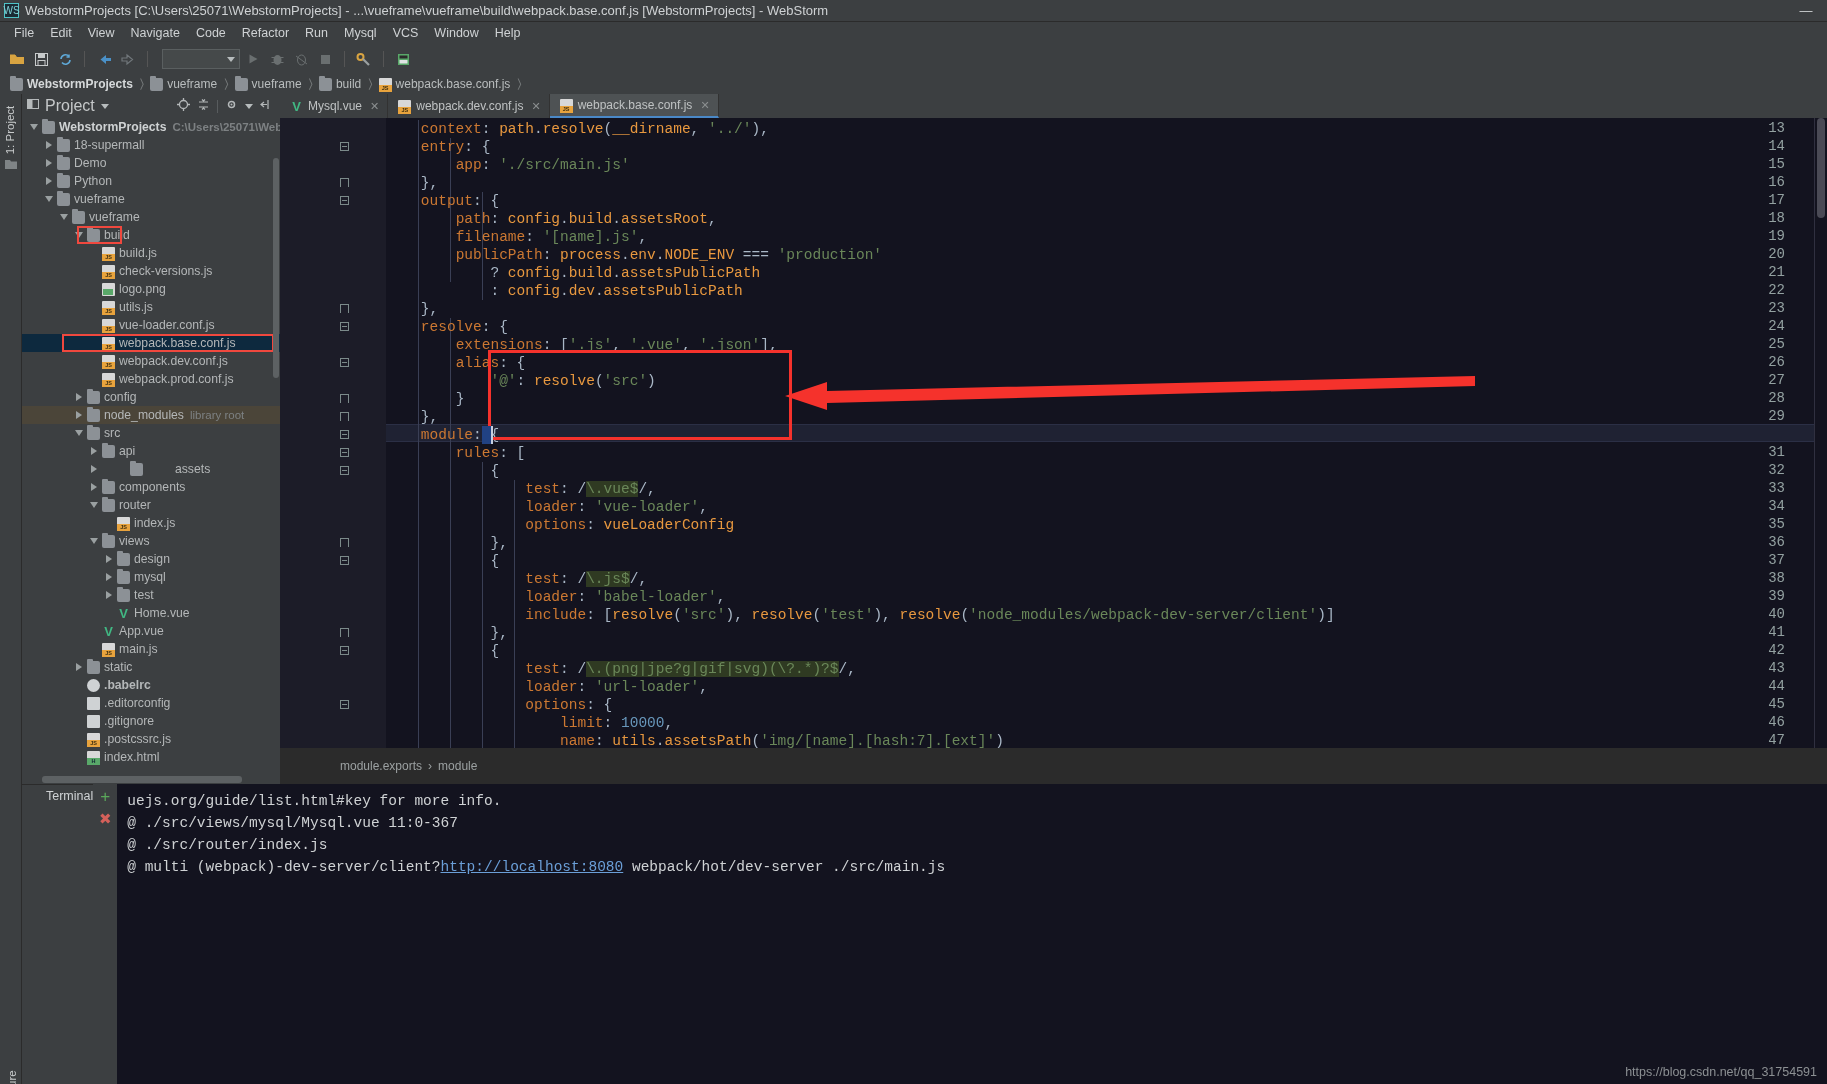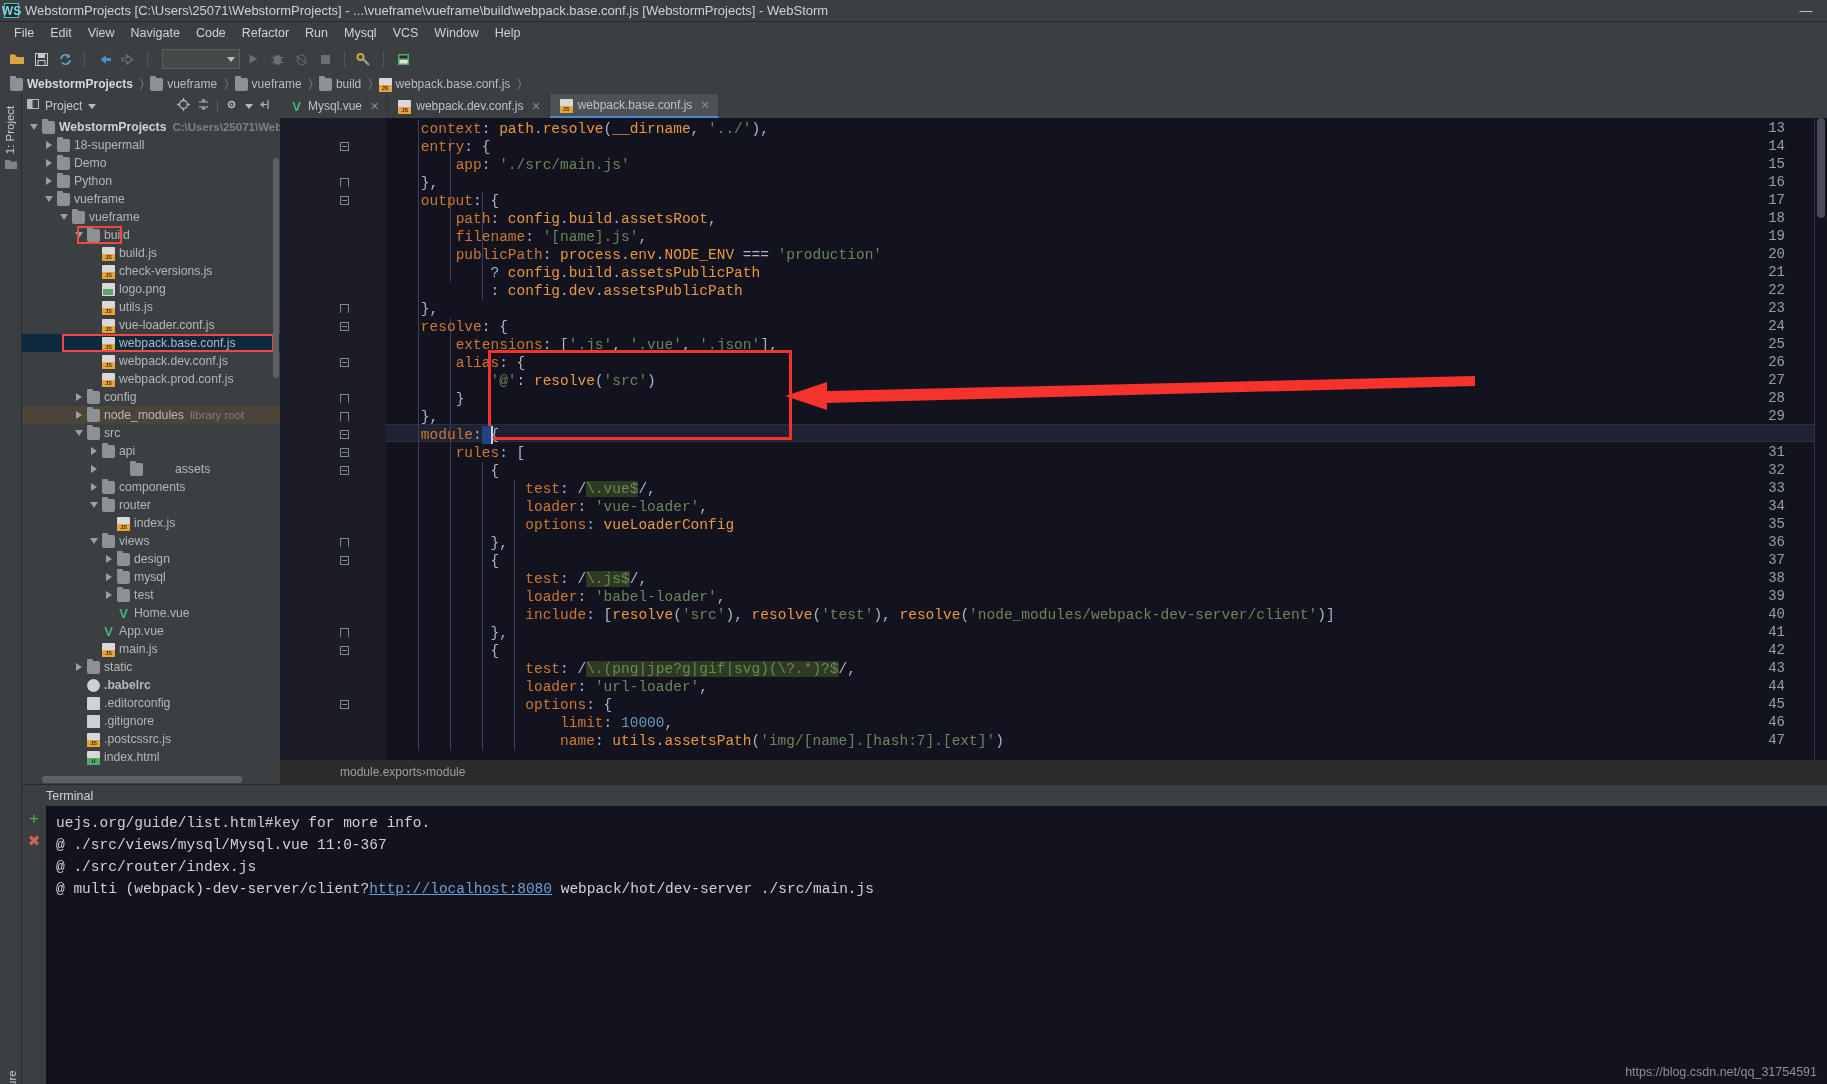--- a/index.html
+++ b/index.html
@@ -4,21 +4,21 @@
 <style>
   * { box-sizing: border-box; margin:0; padding:0; }
   html,body { width:1827px; height:1084px; overflow:hidden; background:#3c3f41;
     font-family:"Liberation Sans", sans-serif; }
   body { position:relative; }
 
   
   .titlebar { height:22px; background:#3c3f41; color:#cfd2d4; font-size:13px;
     display:flex; align-items:center; border-bottom:1px solid #2b2b2b; }
   .ws-logo { width:15px; height:15px; margin:0 6px 0 4px; background:#1b2b34;
-    border:1px solid #4fc3c7; color:#7fd3d8; font-size:12px; font-weight:bold;
+    border:1px solid #4fc3c7; color:#7fd3d8; font-size:10px; font-weight:normal;
     display:flex; align-items:center; justify-content:center; flex:none; }
   .title-text { white-space:nowrap; overflow:hidden; }
   .win-btns { margin-left:auto; display:flex; }
   .win-btn { width:42px; height:22px; display:flex; align-items:center;
     justify-content:center; color:#cfd2d4; font-size:13px; }
 
   
   .menubar { height:22px; background:#3c3f41; display:flex; align-items:center;
     padding-left:6px; }
   .menubar .mi { color:#cfd2d4; font-size:12.5px; padding:2px 8px; white-space:nowrap; }
@@ -55,21 +55,21 @@
     transform:rotate(-90deg); color:#c8cbcc; font-size:11.5px; white-space:nowrap;
     text-align:center; }
 
   .centercol { flex:1; display:flex; flex-direction:column; min-width:0; }
   .uppercols { display:flex; flex:none; height:690px; }
 
   
   .project { width:258px; background:#3c3f41; display:flex; flex-direction:column;
     flex:none; }
   .proj-header { height:24px; display:flex; align-items:center; padding:0 5px;
-    font-size:12px; color:#c5c8c9; }
+    font-size:16px; color:#c5c8c9; }
   .proj-title { margin-left:5px; }
   .proj-tools { margin-left:auto; display:flex; align-items:center; gap:7px;
     padding-right:4px; }
   .proj-tree { flex:1; background:#3c3f41; overflow:hidden; position:relative;
     font-size:12.2px; }
   .trow { height:18px; display:flex; align-items:center; color:#b4b7b8;
     white-space:nowrap; position:relative; }
   .trow.sel { background:#0d293e; }
   .trow.libroot { background:#4b4539; }
   .trow.bold { font-weight:bold; color:#cfd2d3; }
@@ -142,28 +142,28 @@
   .str { color:#6a8759; }
   .prop { color:#e8983f; }
   .num { color:#6897bb; }
   .plain { color:#a9b7c6; }
   .fn { color:#e8983f; }
   .ed-scroll { position:absolute; right:0; top:0; bottom:0; width:12px;
     background:#13131f; }
   .ed-scroll .thumb { position:absolute; right:2px; top:0px; width:8px; height:100px;
     background:#4a4a55; border-radius:4px; }
   .ed-right-border { position:absolute; top:0; bottom:0; width:1px; background:#303040; }
-  .breadcrumb-bottom { height:24px; background:#2b2b2b; display:flex;
-    align-items:center; padding-left:60px; color:#9ba0a1; font-size:12px; }
+  .breadcrumb-bottom { height:36px; background:#2b2b2b; display:flex;
+    align-items:center; padding-left:60px; color:#9ba0a1; font-size:12px; gap:6px; }
 
   .red-rect { position:absolute; border:3px solid #f5322c; }
   .red-arrow { position:absolute; }
 
   
-  .terminal-wrap { flex:1; display:flex; flex-direction:column; background:#3c3f41;
+  .terminal-wrap { flex:1; display:flex; flex-direction:row; background:#3c3f41;
     min-height:0; }
   .term-tabs { height:22px; background:#3c3f41; display:flex; align-items:center;
     padding-left:24px; font-size:12.5px; color:#cfd2d4; border-top:1px solid #2b2b2b; }
   .term-body { flex:1; display:flex; background:#13131f; min-height:0; }
   .term-side { width:24px; background:#3c3f41; padding-top:6px;
     display:flex; flex-direction:column; align-items:center; gap:8px; flex:none; }
   .term-plus { color:#5aa85a; font-size:17px; line-height:14px; }
   .term-x { color:#d4605a; font-size:15px; line-height:14px; }
   .term-out { flex:1; padding:6px 10px; font-family:"Liberation Mono", monospace;
     font-size:14.5px; color:#cfd2d4; line-height:22px; overflow:hidden;

